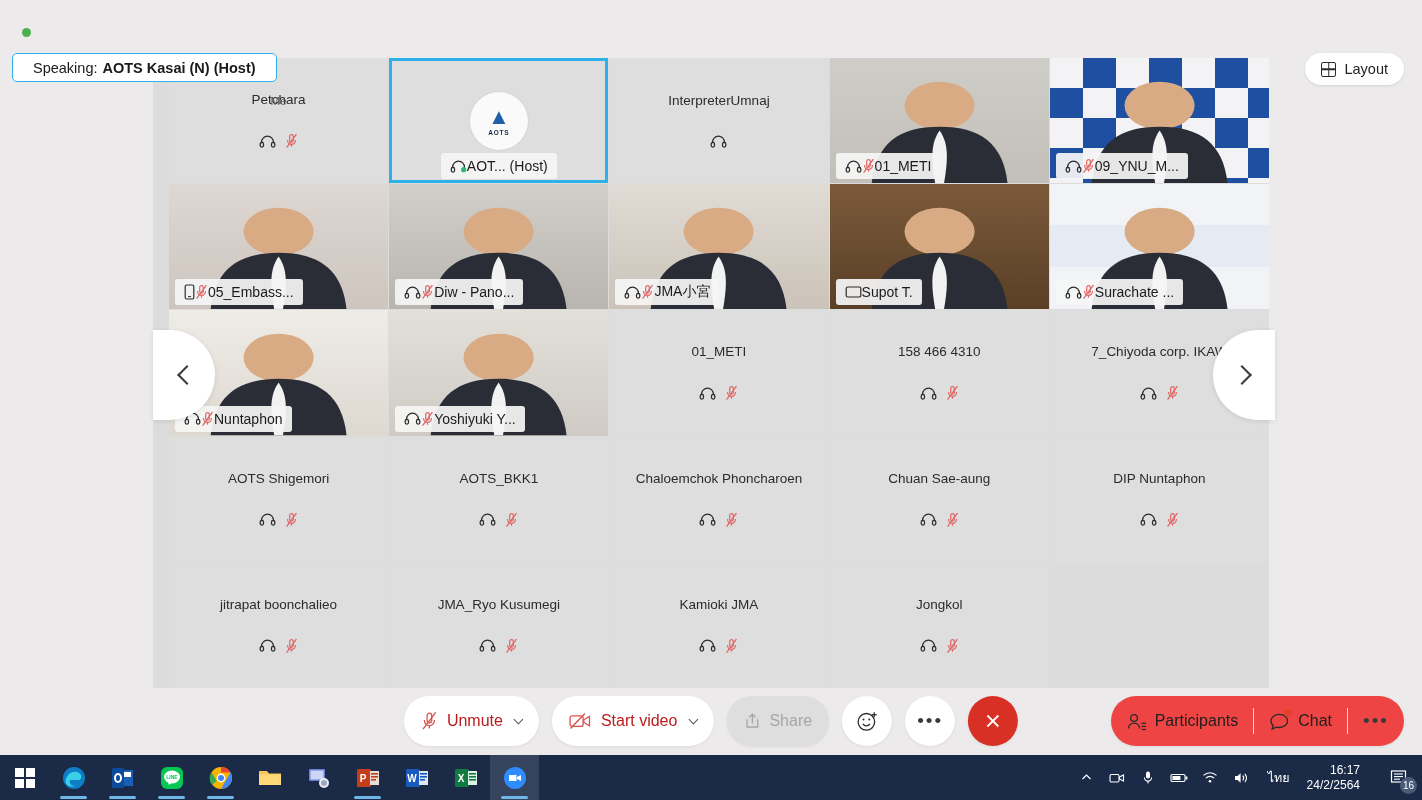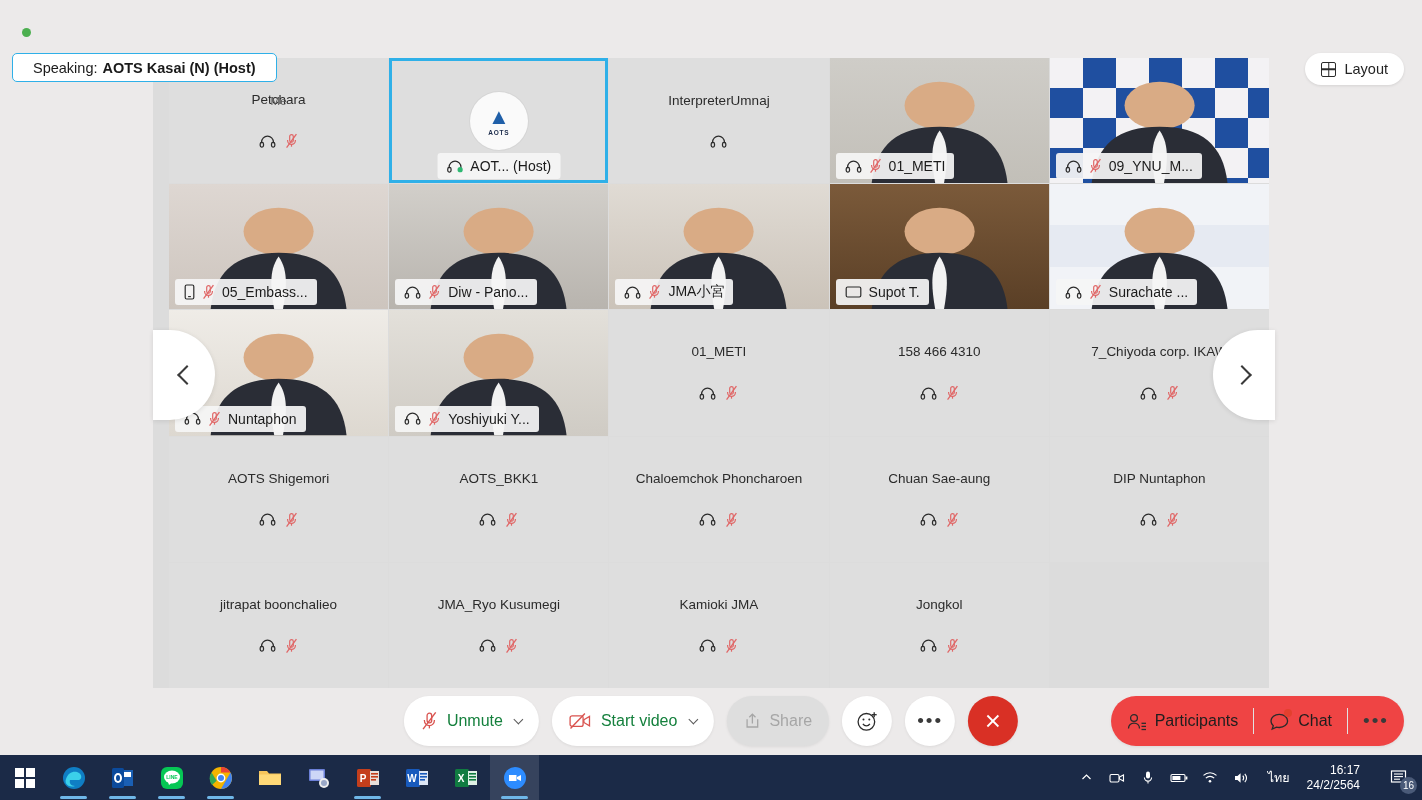--- a/index.html
+++ b/index.html
@@ -45,39 +45,39 @@
 
   .avatar { width:58px; height:58px; border-radius:50%; background:#fafafa;
             display:flex; flex-direction:column; align-items:center; justify-content:center;
             box-shadow:0 0 0 1px rgba(0,0,0,.04); }
   .avatar .mark { font-size:22px; line-height:1; color:#1f5fa8; font-weight:700; }
   .avatar .mark-sub { font-size:6.5px; letter-spacing:.8px; color:#1a2a4a; font-weight:700; margin-top:1px; }
 
   .namebar {
     position:absolute; left:6px; bottom:4px; max-width:calc(100% - 12px);
     height:26px; padding:0 9px; background:rgba(245,245,245,.93); border-radius:3px;
-    display:flex; align-items:center; gap:7px; font-size:14px; color:#1b1b1b; white-space:nowrap;
+    display:flex; align-items:center; font-size:14px; color:#1b1b1b; white-space:nowrap;
   }
   .namebar.host { left:50%; transform:translateX(-50%); }
 
   
   .nav { position:absolute; top:330px; width:62px; height:90px; background:#fff;
          display:flex; align-items:center; justify-content:center; z-index:20; cursor:pointer;
          box-shadow:0 1px 5px rgba(0,0,0,.10); }
   .nav.left  { left:153px;  border-radius:0 45px 45px 0; }
   .nav.right { left:1213px; border-radius:45px 0 0 45px; }
   .chev { width:14px; height:14px; border-right:2px solid #3a3a3a; border-bottom:2px solid #3a3a3a; }
   .nav.left  .chev { transform:rotate(135deg); margin-left:5px;  }
   .nav.right .chev { transform:rotate(-45deg); margin-right:5px; }
 
   
   .toolbar { position:absolute; left:0; bottom:45px; width:1422px; height:67px; background:#eceaea; }
   .tb-center { position:absolute; left:50%; transform:translateX(-50%); top:8px; display:flex; align-items:center; gap:13px; }
   .pill { height:50px; background:#fff; border-radius:26px; display:flex; align-items:center;
-          gap:9px; padding:0 17px; font-size:16px; color:#15803d; cursor:pointer;
+          gap:9px; padding:0 17px; font-size:16px; color:#b91c1c; cursor:pointer;
           box-shadow:0 1px 3px rgba(0,0,0,.07); }
   .pill.disabled { background:#dedede; color:#a6a6a6; cursor:default; }
   .circ { width:50px; height:50px; border-radius:50%; background:#fff; display:flex;
           align-items:center; justify-content:center; cursor:pointer; box-shadow:0 1px 3px rgba(0,0,0,.07); }
   .circ.leave { background:#d93025; }
   .caret { width:7px; height:7px; border-right:1.6px solid #5a5a5a; border-bottom:1.6px solid #5a5a5a;
            transform:rotate(45deg); margin-left:3px; margin-bottom:3px; }
   .tb-right { position:absolute; right:18px; top:8px; height:50px; background:#ef4444; border-radius:26px;
               display:flex; align-items:center; box-shadow:0 1px 3px rgba(0,0,0,.07); }
   .tb-right .seg { display:flex; align-items:center; gap:8px; padding:0 15px; height:30px;

